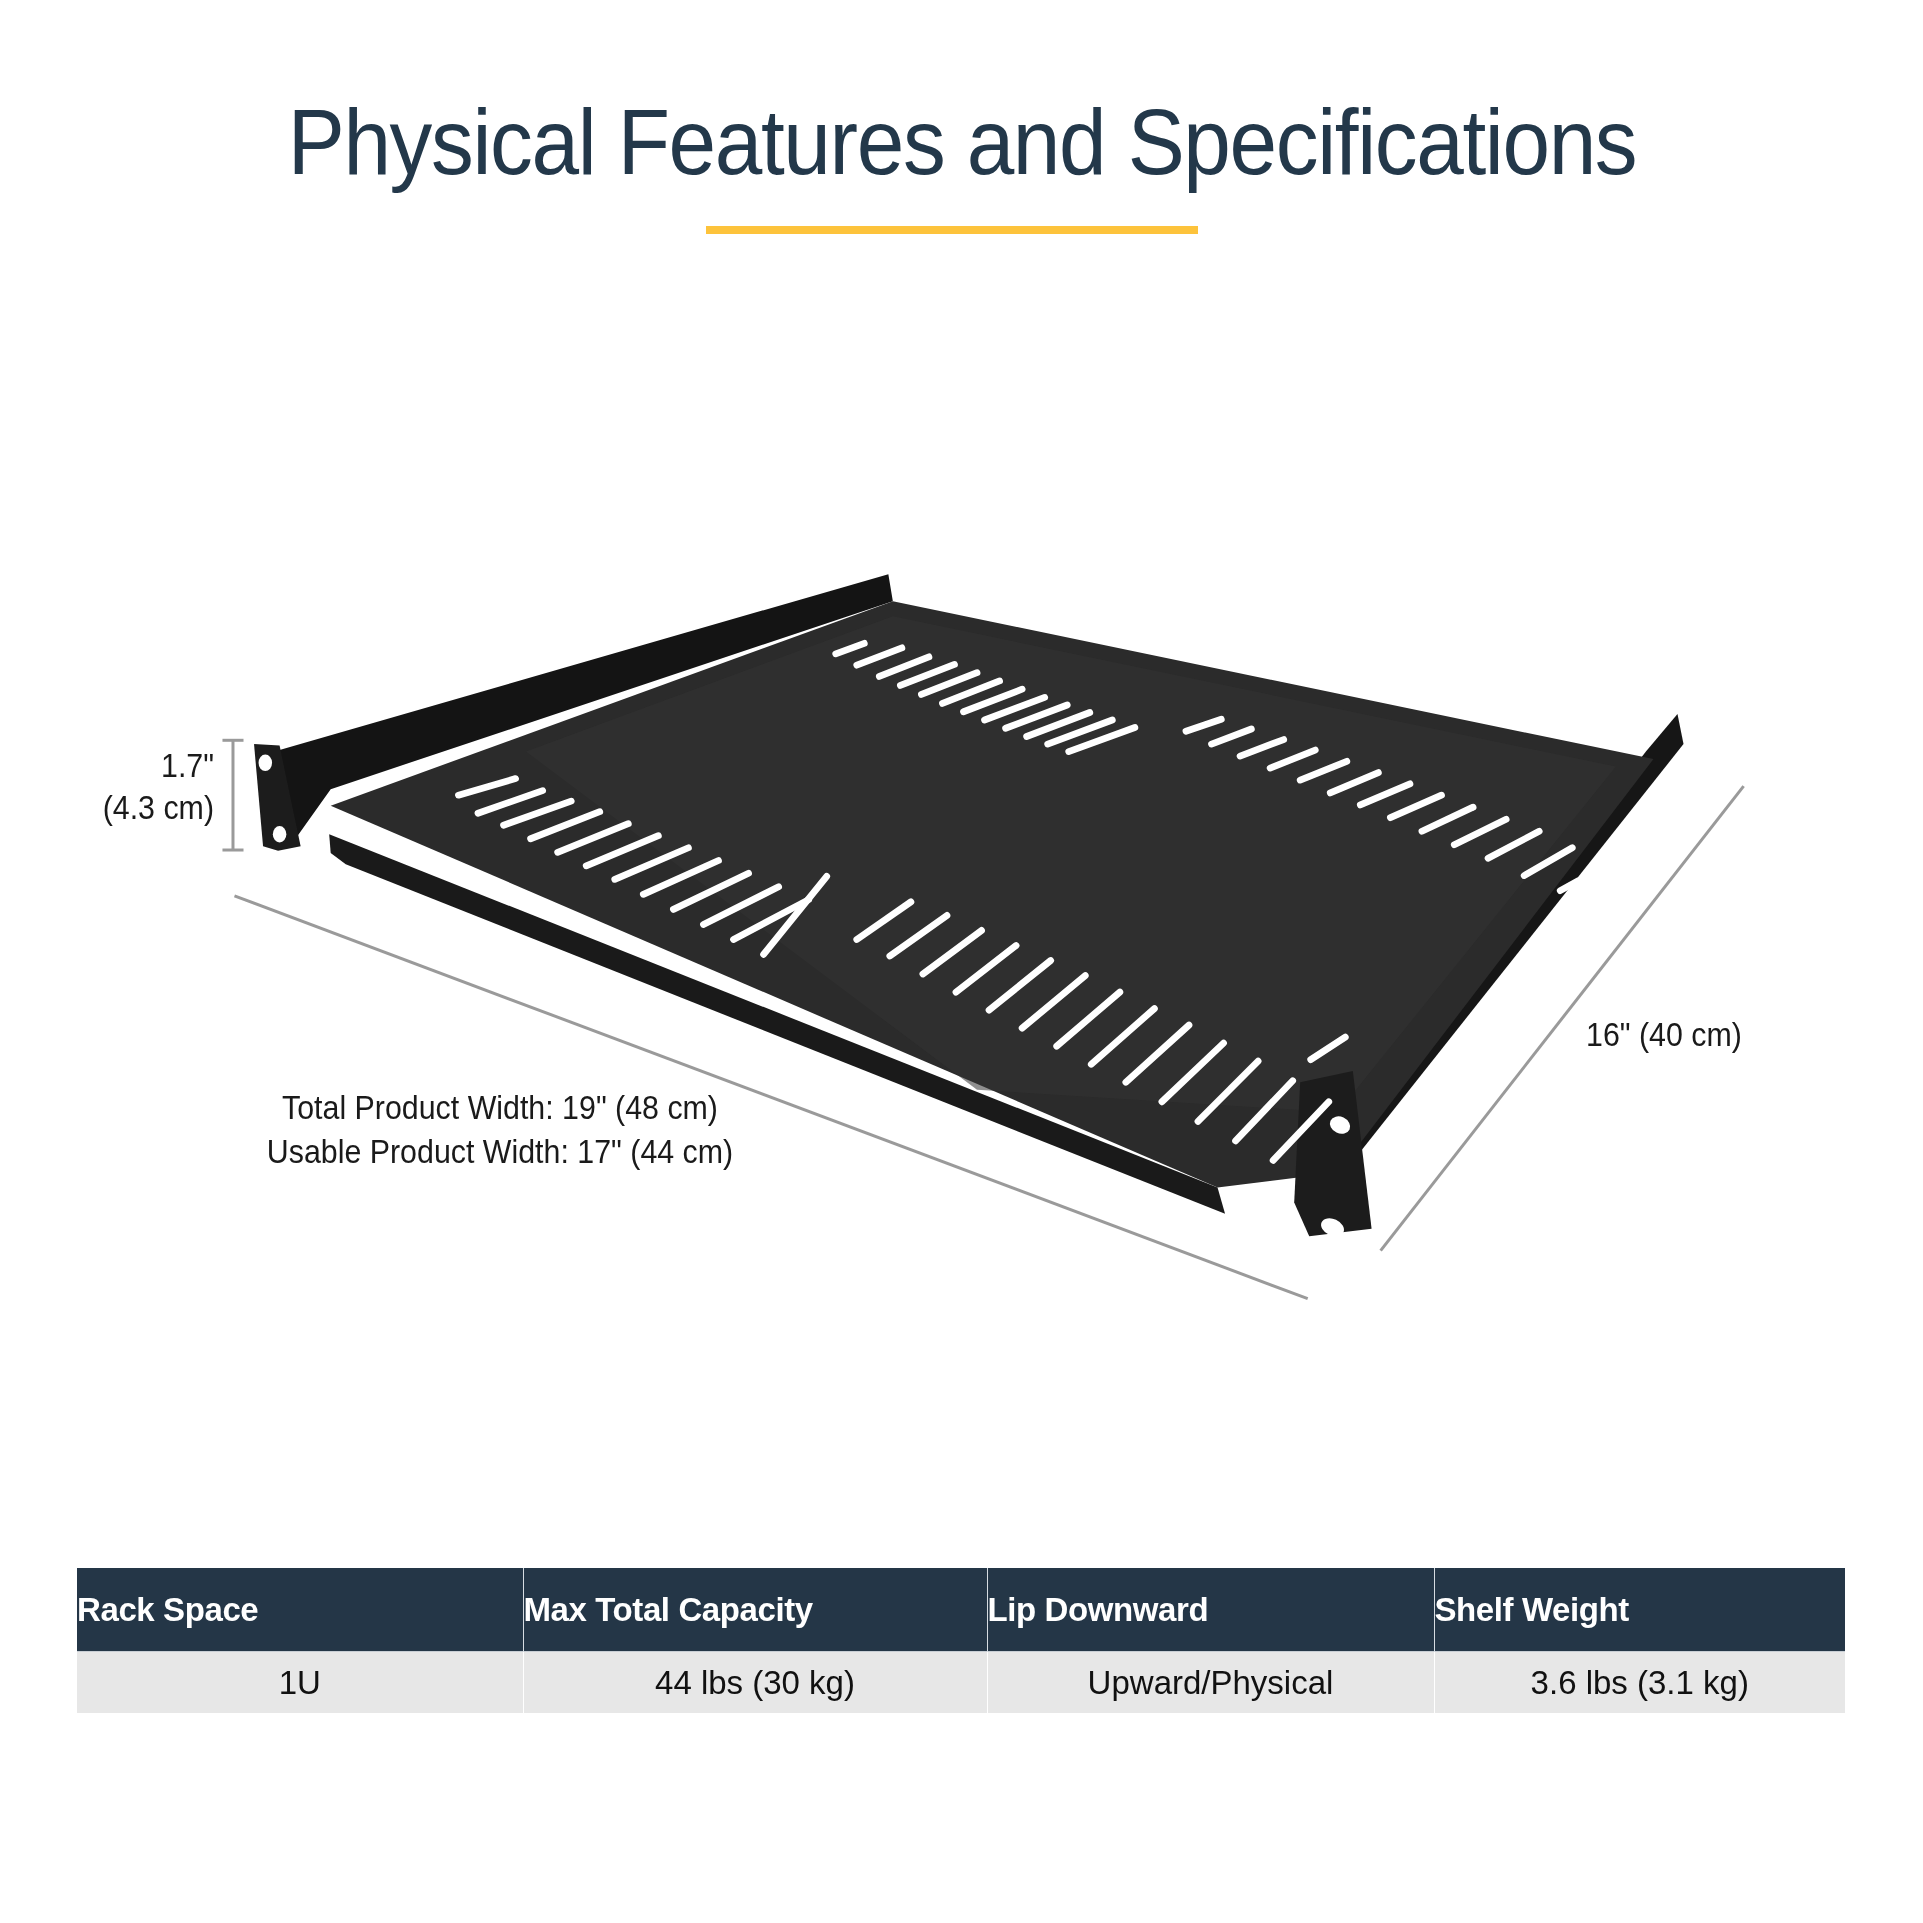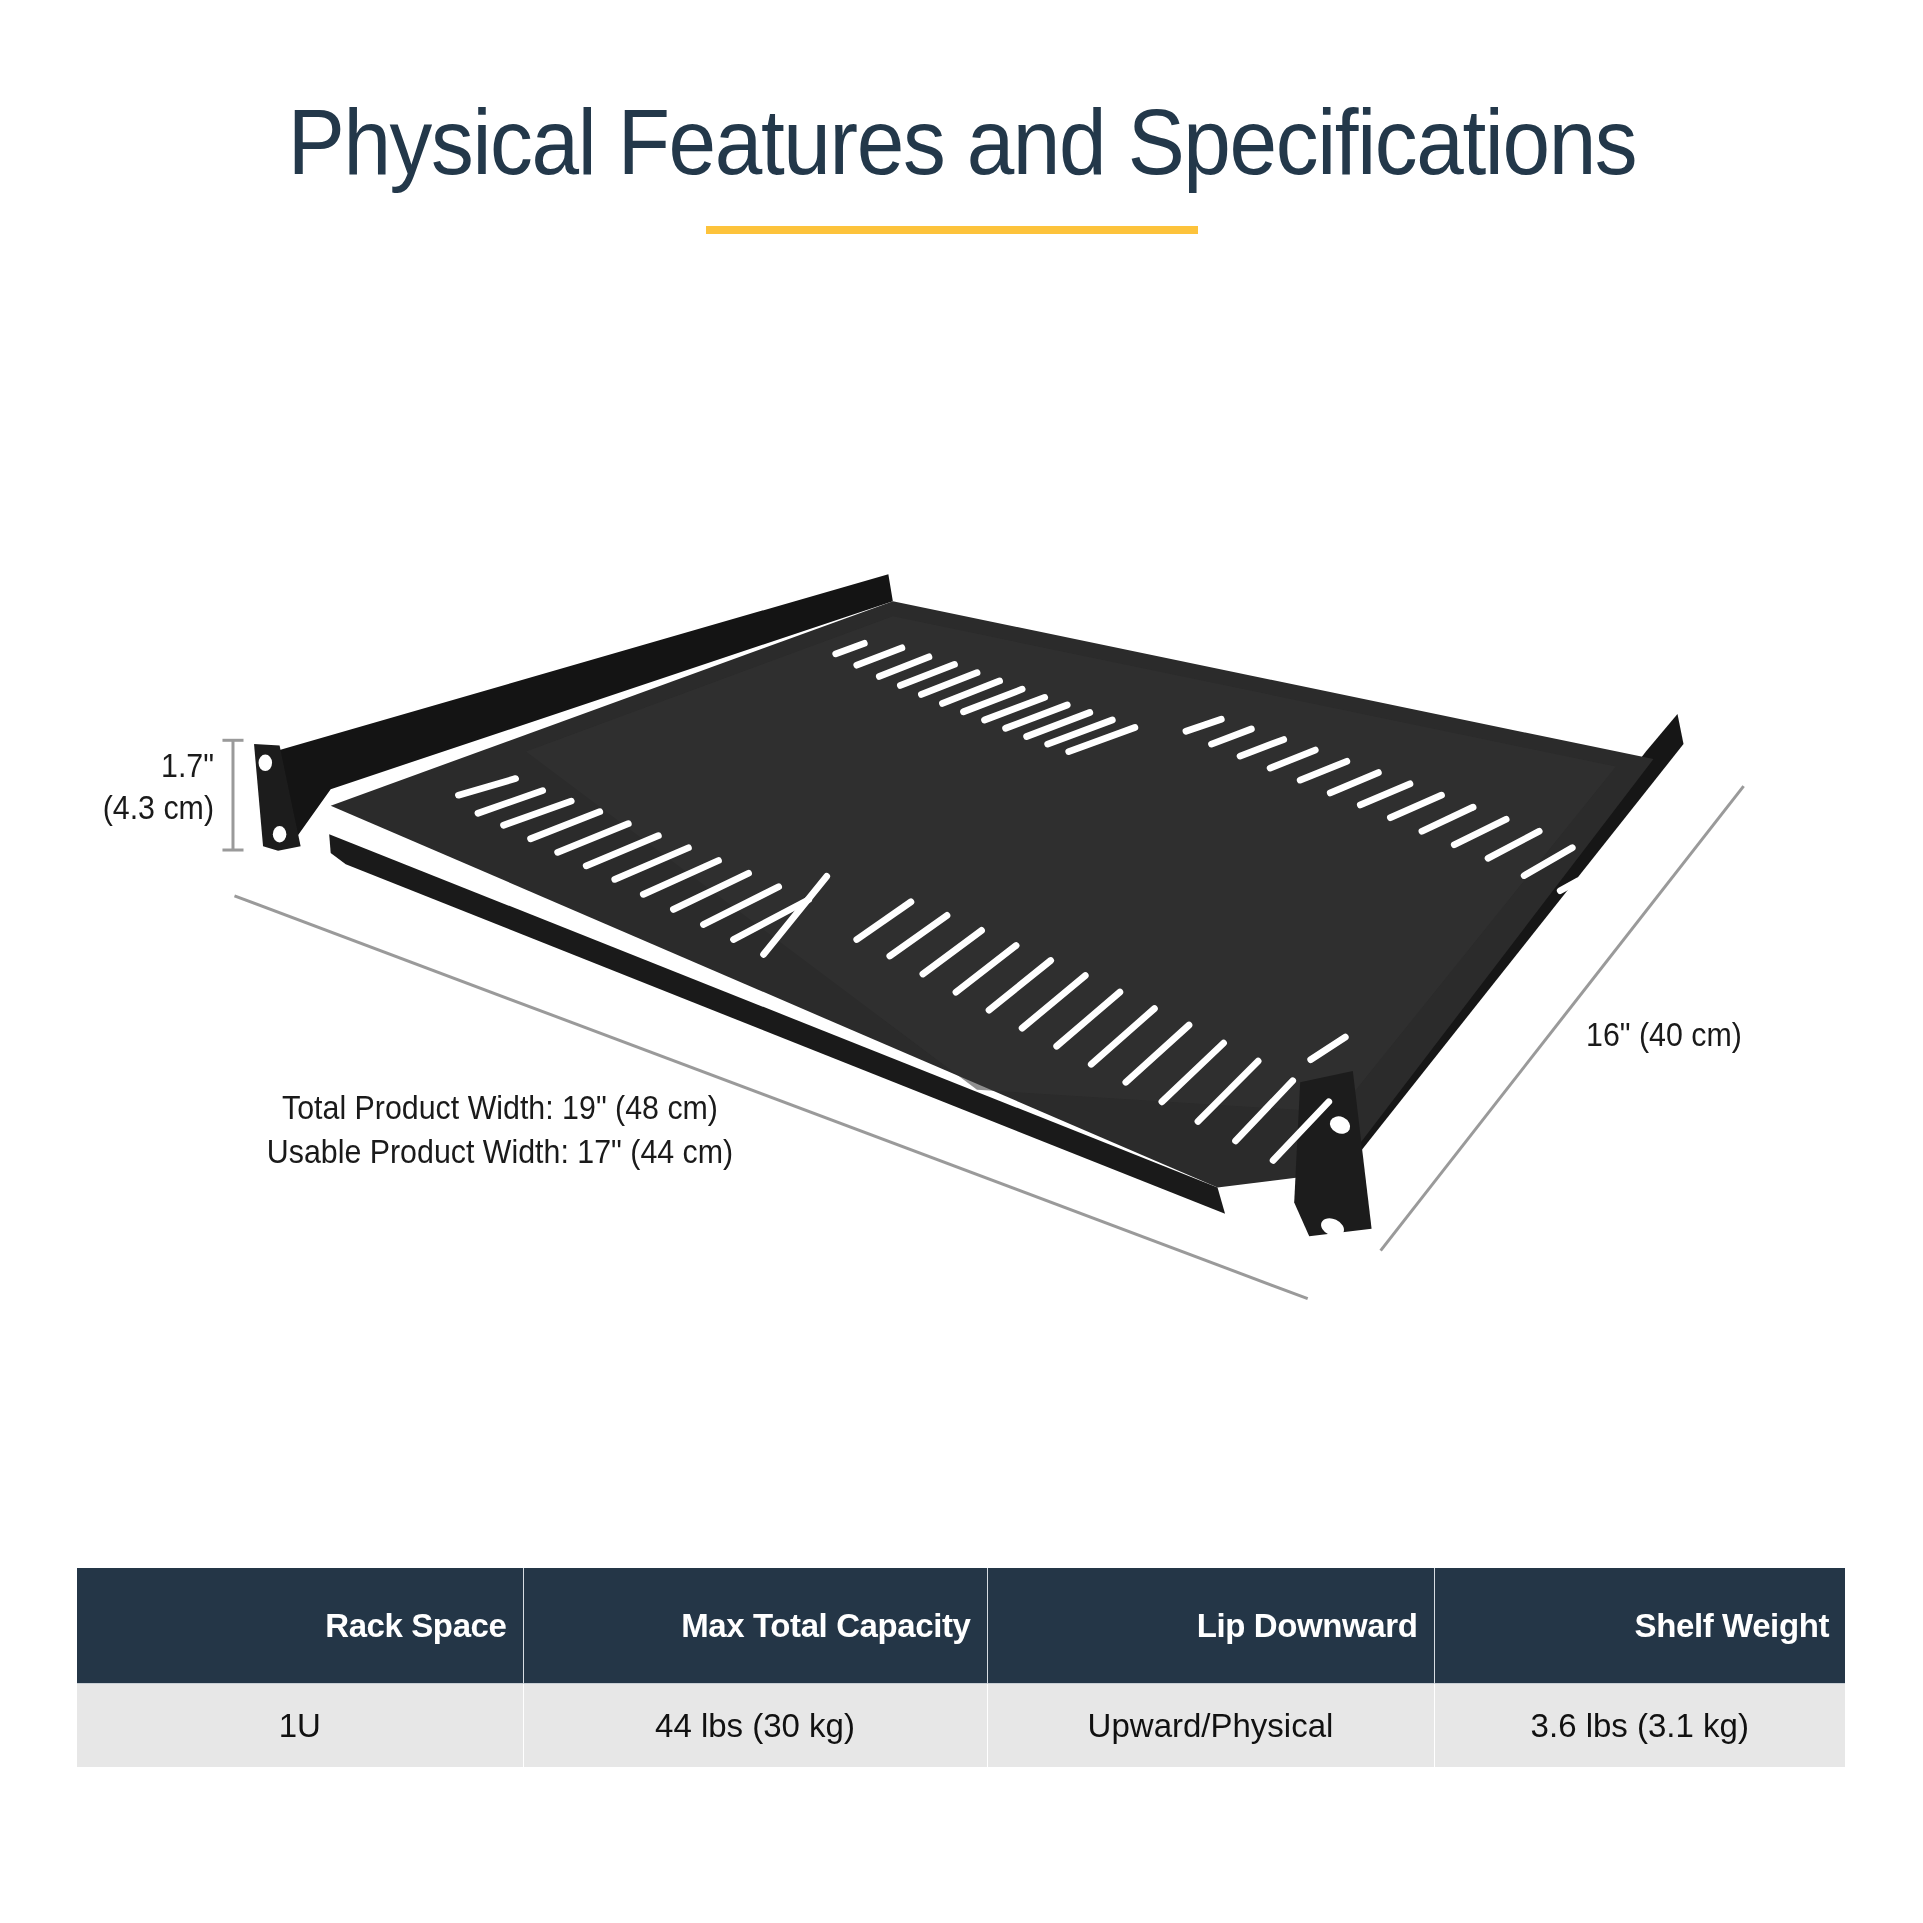--- a/index.html
+++ b/index.html
@@ -9,22 +9,22 @@
            font-size:93px; font-weight:300; color:#23384a; letter-spacing:-1.5px;
            transform:scaleX(0.92); transform-origin:center; }
   .title-underline { position:absolute; left:706px; top:226px; width:492px; height:8.3px; background:#fdc33b; }
   .shelf-svg { position:absolute; left:0; top:0; width:1924px; height:1924px; }
   .dim-label { position:absolute; font-size:33px; color:#1a1a1a; font-weight:300; white-space:nowrap; transform:scaleX(0.92); }
   .dim-height { right:1710px; top:745px; text-align:right; line-height:42px; transform-origin:right top; }
   .dim-width { left:233px; top:1086px; width:534px; text-align:center; line-height:44px; transform-origin:center top; }
   .dim-depth { left:1586px; top:1016px; transform-origin:left top; }
   .spec-table { position:absolute; left:77px; top:1568px; width:1768px; border-collapse:collapse; table-layout:fixed; }
   .spec-table th { background:#243647; color:#ffffff; font-weight:bold; font-size:33px; height:83px;
-                   border-right:1.5px solid #d6dce2; text-align:right; padding:16px; letter-spacing:-0.4px; }
-  .spec-table td { background:#e7e7e7; color:#111111; font-size:33px; height:83px; text-align:center;
+                   border-right:1.5px solid #d6dce2; text-align:left; padding:0; letter-spacing:-0.4px; }
+  .spec-table td { background:#e7e7e7; color:#111111; font-size:33px; height:61px; text-align:center;
                    border-right:1.5px solid #ffffff; border-top:1.5px solid #c8ced4; padding:0; }
   .spec-table th:last-child, .spec-table td:last-child { border-right:none; }
 </style>
 </head>
 <body>
 
 <div class="title">Physical Features and Specifications</div>
 <div class="title-underline"></div>
 
 <svg class="shelf-svg" viewBox="0 0 2560 2560" xmlns="http://www.w3.org/2000/svg">

